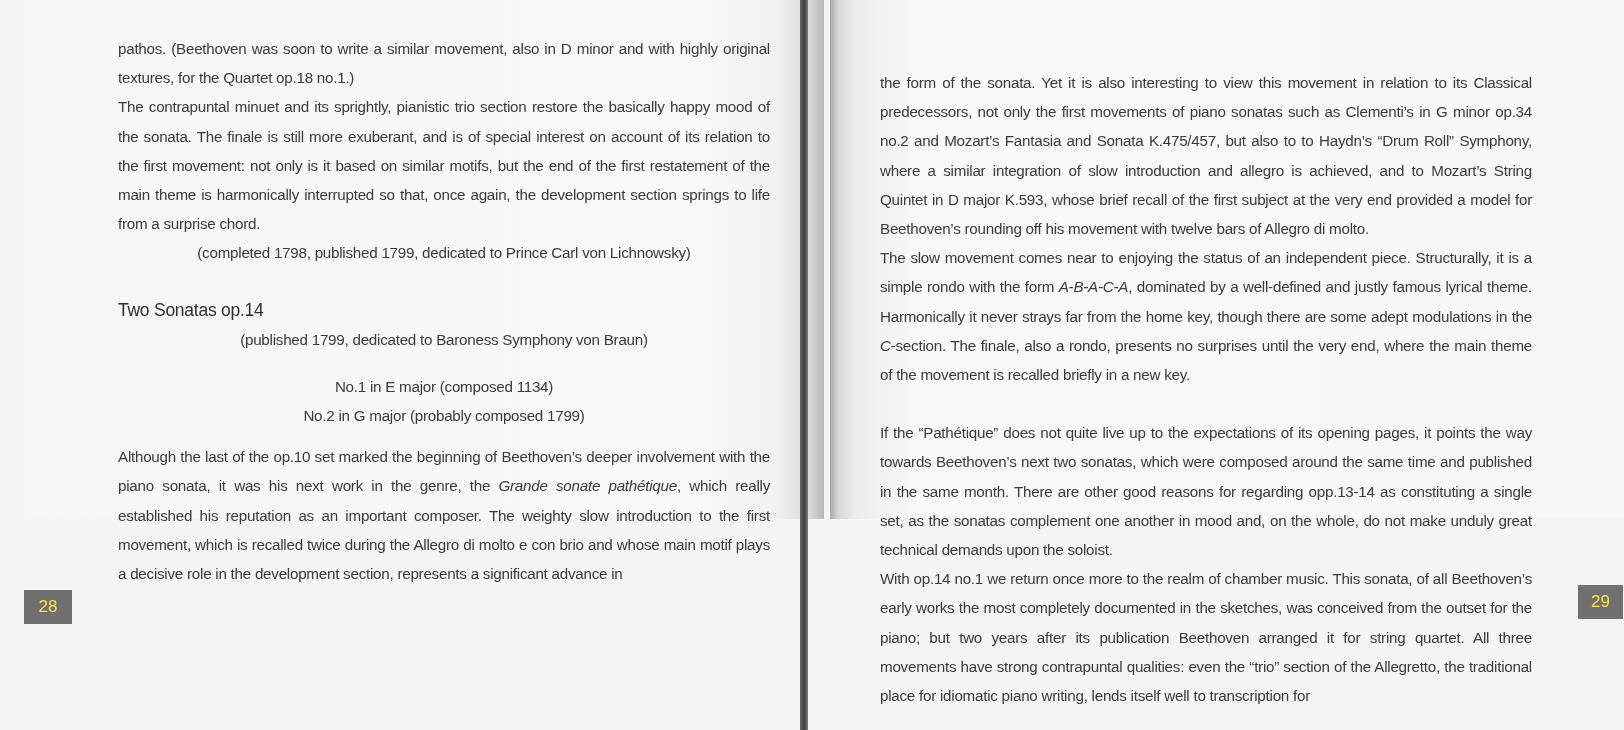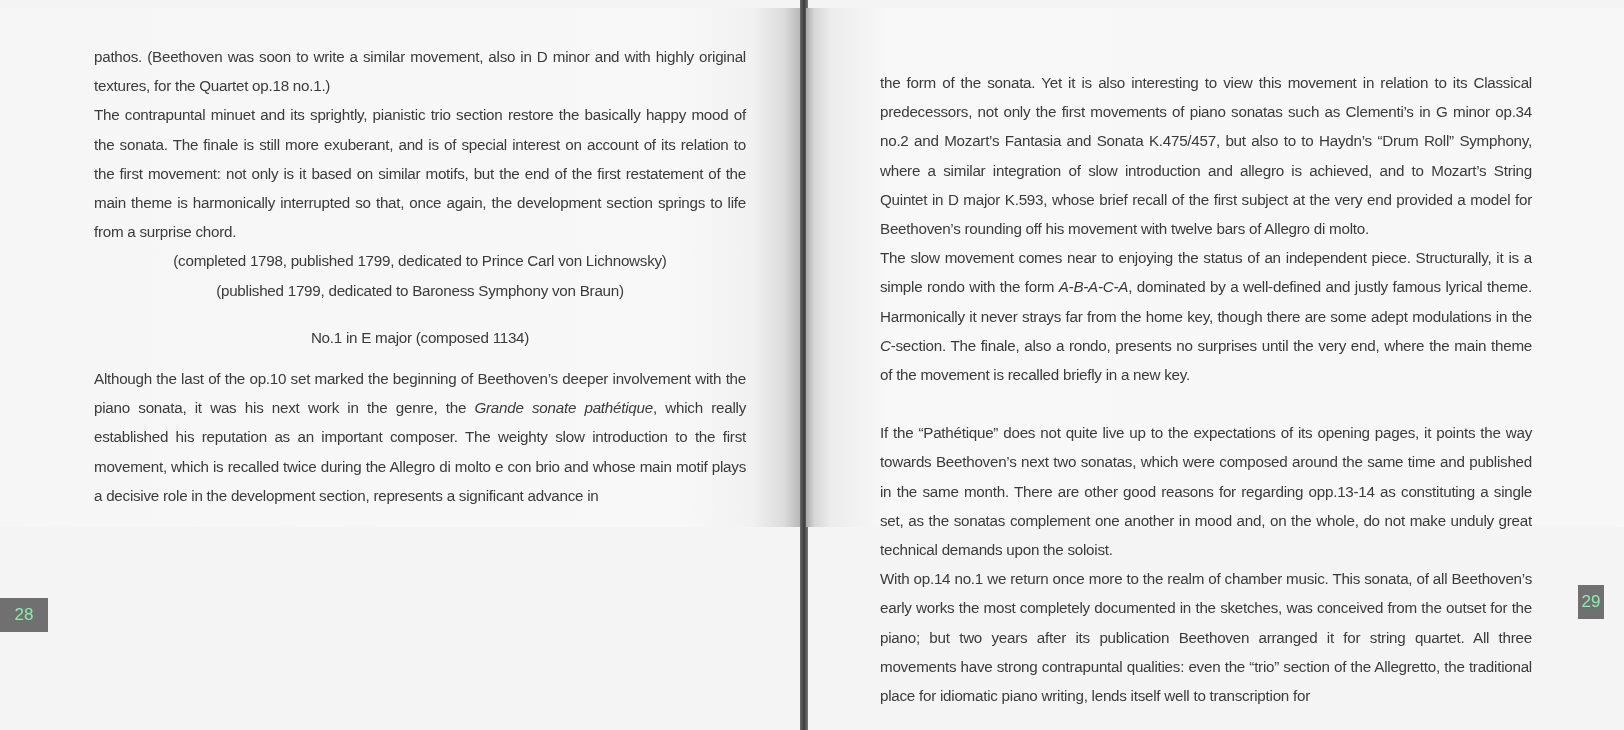--- a/index.html
+++ b/index.html
@@ -5,22 +5,23 @@
     html, body { margin: 0; padding: 0; }
     body {
       width: 1624px; height: 730px; overflow: hidden;
       background: #f4f4f4;
       font-family: "Liberation Sans", "DejaVu Sans", sans-serif;
       color: #3a3a3a;
       position: relative;
     }
     .spread { position: absolute; left: 0; top: 0; width: 1624px; height: 730px; }
     .page {
-      position: absolute; top: 8px; height: 519px;
+      position: absolute; top: 0; height: 519px;
       background: #f7f7f7;
+      margin-left: 24px;
     }
     .page-left { left: 0; width: 800px;
       background: linear-gradient(to right, #f6f6f6 0%, #f8f8f8 85%, #f1f1f1 94%, #dcdcdc 98%, #b8b8b8 100%); }
     .page-right { left: 806px; width: 818px;
       background: linear-gradient(to right, #a8a8a8 0%, #d6d6d6 1%, #ececec 3%, #f8f8f8 10%, #f7f7f7 100%); }
     .spine {
       position: absolute; left: 800px; top: 0; width: 8px; height: 730px;
       background: linear-gradient(to right, #6a6a6a, #3c3c3c 50%, #7a7a7a);
     }
     .text-block {
@@ -38,42 +39,44 @@
     .para.gap-before { margin-top: 29px; }
     .heading {
       font-size: 17.5px; font-weight: normal; color: #2e2e2e;
       margin: 28px 0 0 0; line-height: 29px; text-align: left;
     }
     .subline { margin: 0; text-align: center; }
     .subline.gap-before { margin-top: 18px; }
     em { font-style: italic; }
     .page-tab {
       position: absolute; width: 48px; height: 34px;
-      background: #707070; color: #86efac;
+      background: #707070; color: #fde047;
       font-size: 17px; line-height: 34px; text-align: center;
       font-family: "Liberation Sans", sans-serif;
     }
     .tab-left { left: 0; top: 590px; }
-    .tab-right { left: 1578px; top: 585px; width: 26px; }
+    .tab-right { left: 1578px; top: 585px; width: 45px; }
   </style>
 </head>
 <body>
 
 <div class="spread">
 
   <div class="page page-left">
     <div class="text-block left-text">
       <p class="para">pathos. (Beethoven was soon to write a similar movement, also in D minor and with highly original textures, for the Quartet op.18 no.1.)</p>
       <p class="para">The contrapuntal minuet and its sprightly, pianistic trio section restore the basically happy mood of the sonata. The finale is still more exuberant, and is of special interest on account of its relation to the first movement: not only is it based on similar motifs, but the end of the first restatement of the main theme is harmonically interrupted so that, once again, the development section springs to life from a surprise chord.</p>
 
       <p class="subline">(completed 1798, published 1799, dedicated to Prince Carl von Lichnowsky)</p>
 
+      <h2 class="heading">Two Sonatas op.14</h2>
       <p class="subline">(published 1799, dedicated to Baroness Symphony von Braun)</p>
 
       <p class="subline gap-before">No.1 in E major (composed 1134)</p>
+      <p class="subline">No.2 in G major (probably composed 1799)</p>
 
       <p class="para" style="margin-top:12px;"><span>Although the last of the op.10 set marked the beginning of Beethoven’s deeper involvement with the piano sonata, it was his next work in the genre, the </span><em>Grande sonate pathétique</em><span>, which really established his reputation as an important composer. The weighty slow introduction to the first movement, which is recalled twice during the Allegro di molto e con brio and whose main motif plays a decisive role in the development section, represents a significant advance in</span></p>
     </div>
     <div class="page-tab tab-left">28</div>
   </div>
 
   <div class="spine"></div>
 
   <div class="page page-right"></div>
   <div class="text-block right-text">

